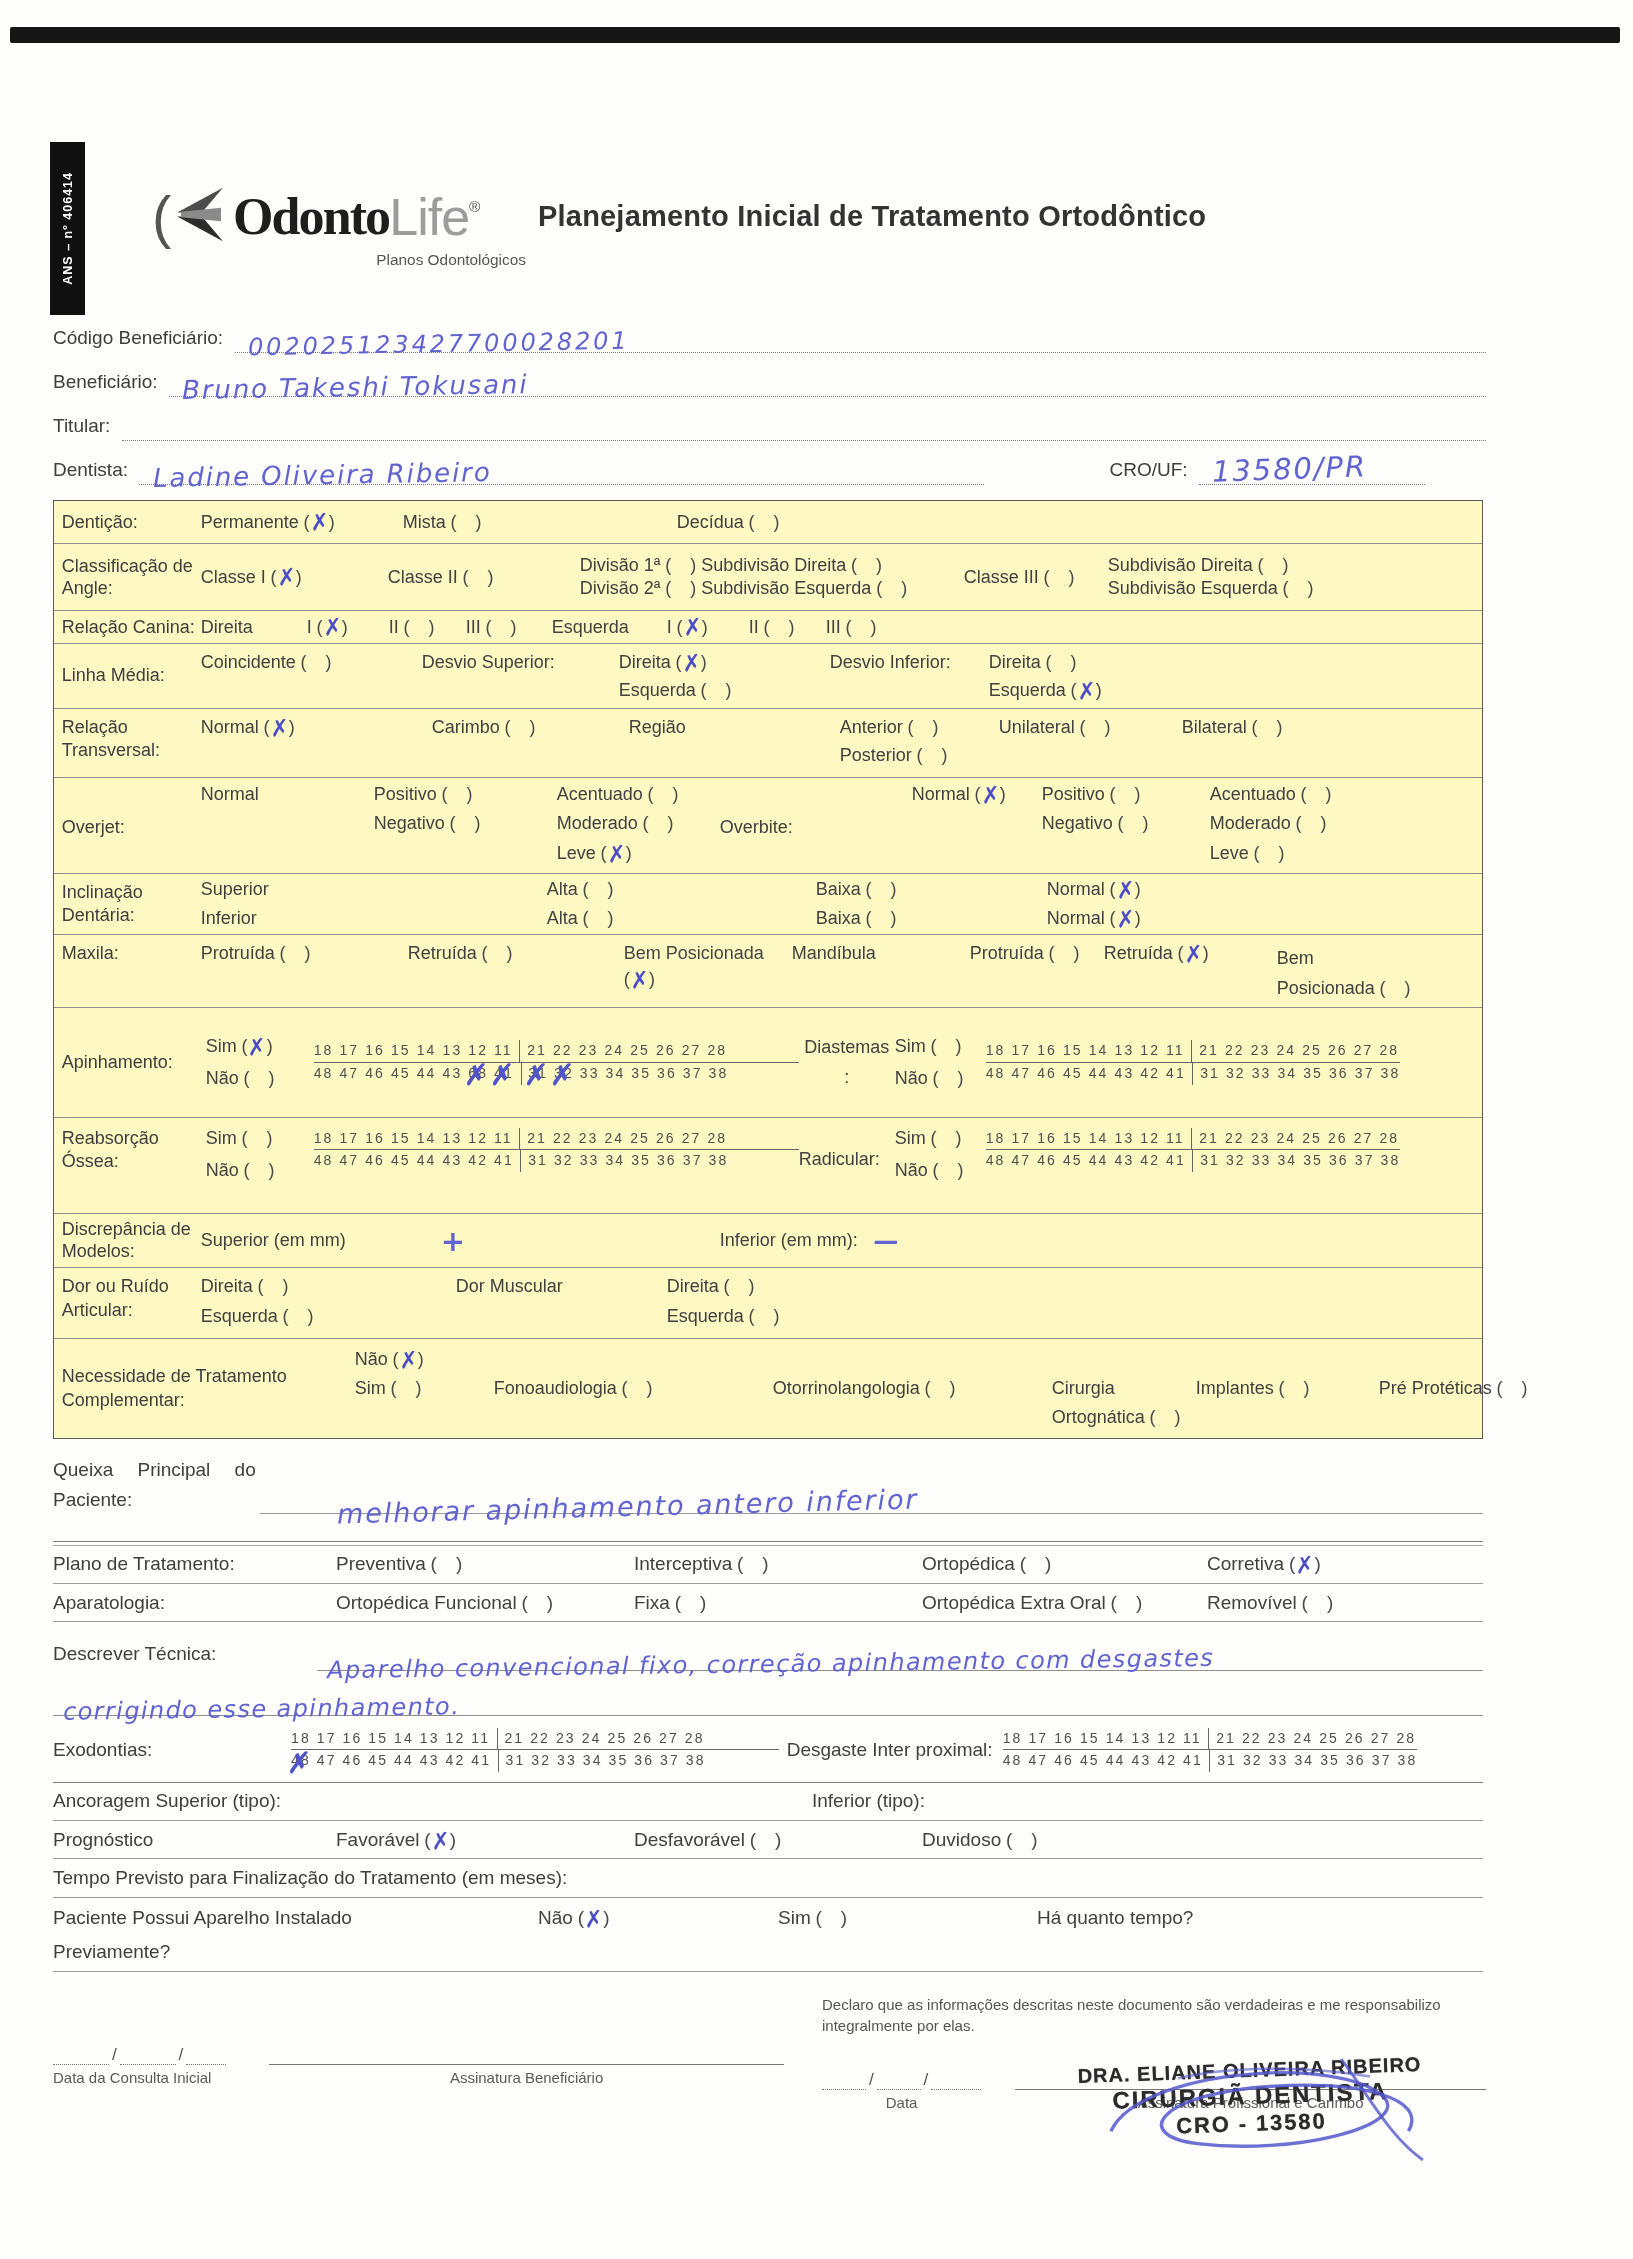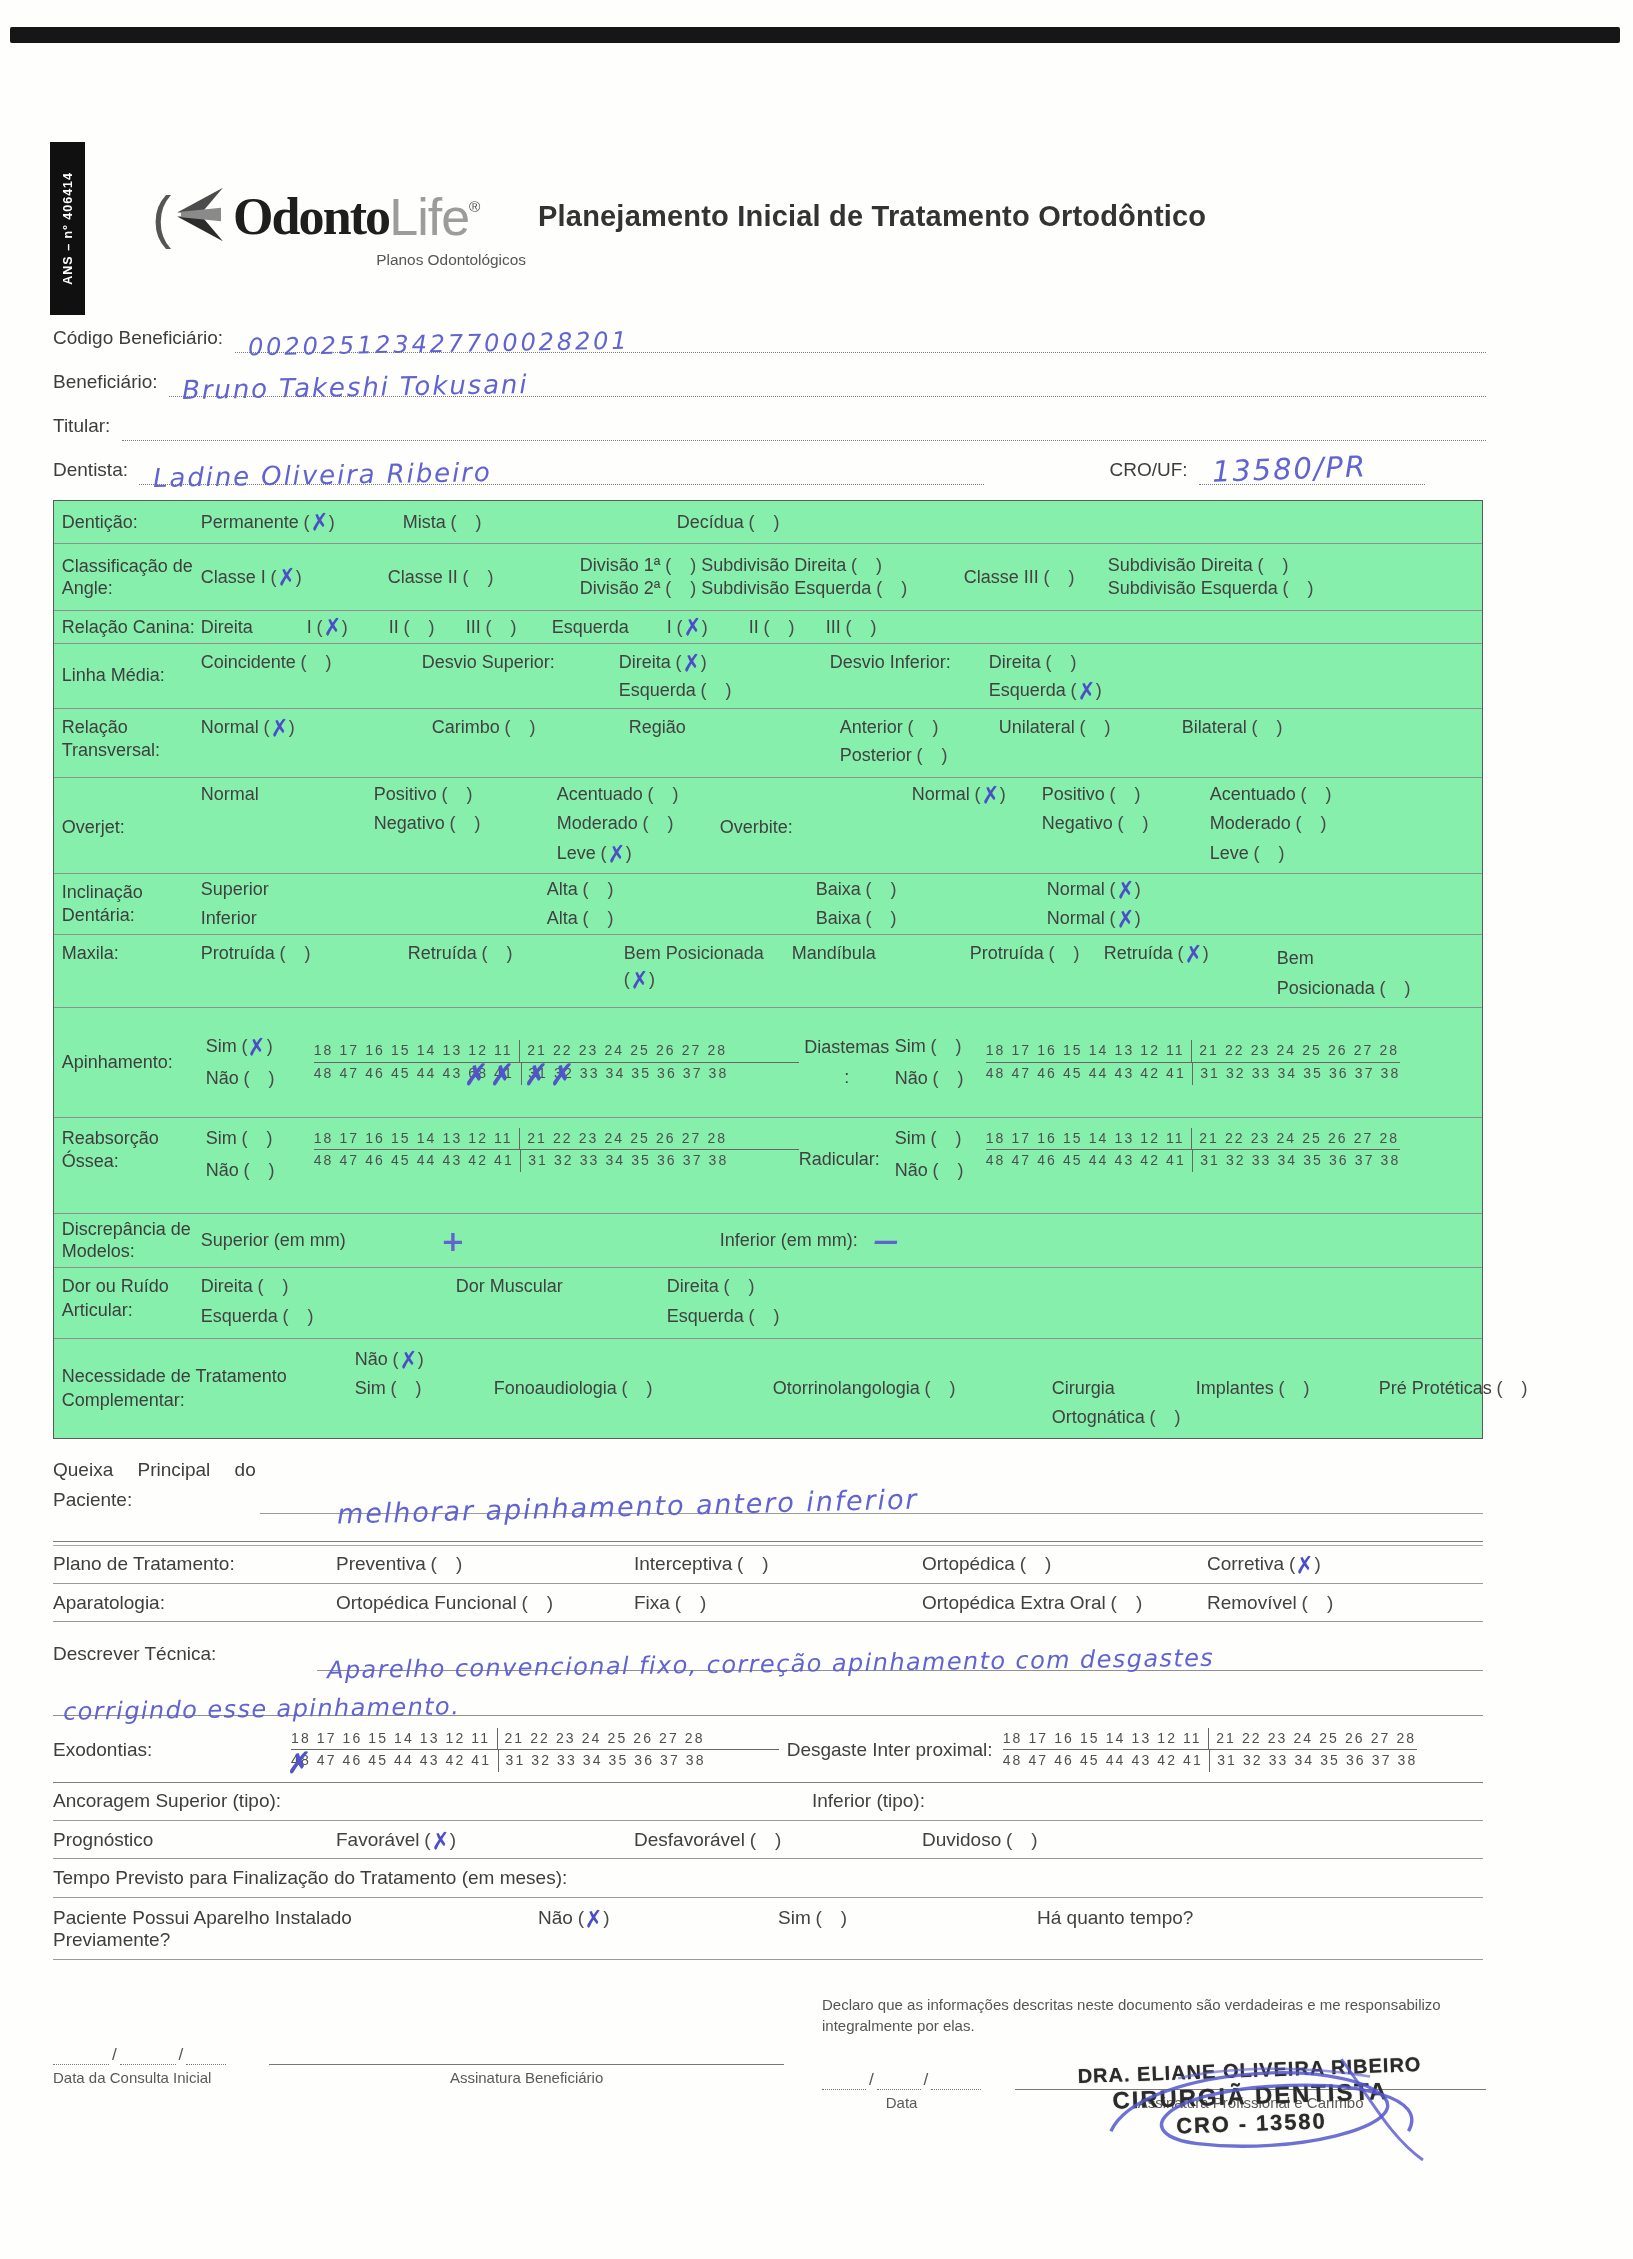--- a/index.html
+++ b/index.html
@@ -20,21 +20,21 @@
   .title{position:absolute;left:538px;top:200px;font-size:29px;font-weight:bold;color:#333;letter-spacing:0.2px}
   
   .hand{font-family:"DejaVu Sans",sans-serif;font-style:italic;color:#6164d0;display:inline-block;white-space:nowrap}
   
   .ident{position:absolute;left:53px;top:309px;width:1433px;font-size:19px}
   .irow{display:flex;align-items:flex-end;height:44px}
   .ilbl{flex:none;padding-right:11.5px;color:#3d3d3d;padding-bottom:3.8px}
   .iline{flex:1;border-bottom:1.4px dotted #7a7a7a;position:relative;height:37px}
   .iline .hand{position:absolute;left:13.4px;bottom:-5.8px}
   
-  .table{position:absolute;left:53px;top:500px;width:1430px;border:1.9px solid #5a5a5a;box-sizing:border-box;font-size:18px;background:#86efac}
+  .table{position:absolute;left:53px;top:500px;width:1430px;border:1.9px solid #5a5a5a;box-sizing:border-box;font-size:18px;background:#fef9c3}
   .r{display:flex;align-items:center;border-top:1px solid #909090;padding:2.9px 7.7px;box-sizing:border-box}
   .r:first-child{border-top:none}
   .r>*{flex:none}
   .c{display:flex;flex-direction:column;justify-content:center;gap:2.9px}
   .lbl{color:#3e3e3e}
   .t{color:#414141}
   .opt{white-space:nowrap;color:#414141}
   .ot{margin-right:4.8px}
   .box{white-space:nowrap;color:#4a4a4a}
   .box::before{content:"("}
@@ -477,21 +477,21 @@
     <span class="opt" style="width:298px"><span class="ot">Favorável</span><span class="box"><span class="mk">✗</span></span></span>
     <span class="opt" style="width:288px"><span class="ot">Desfavorável</span><span class="box"><span class="mk"></span></span></span>
     <span class="opt"><span class="ot">Duvidoso</span><span class="box"><span class="mk"></span></span></span>
   </div>
 
   <div class="srow">
     <span class="lbl">Tempo Previsto para Finalização do Tratamento (em meses):</span>
   </div>
 
   <div class="srow" style="align-items:flex-start;padding-top:9.6px;min-height:61px">
-    <span class="lbl c" style="width:485px;gap:0">
+    <span class="lbl c" style="width:485px;gap:12px">
         <span>Paciente Possui Aparelho Instalado</span>
         <span>Previamente?</span>
       </span>
     <span class="opt" style="width:240px"><span class="ot">Não</span><span class="box"><span class="mk">✗</span></span></span>
     <span class="opt" style="width:259px"><span class="ot">Sim</span><span class="box"><span class="mk"></span></span></span>
     <span class="t">Há quanto tempo?</span>
   </div>
 </div>
 
 <div class="footer">

